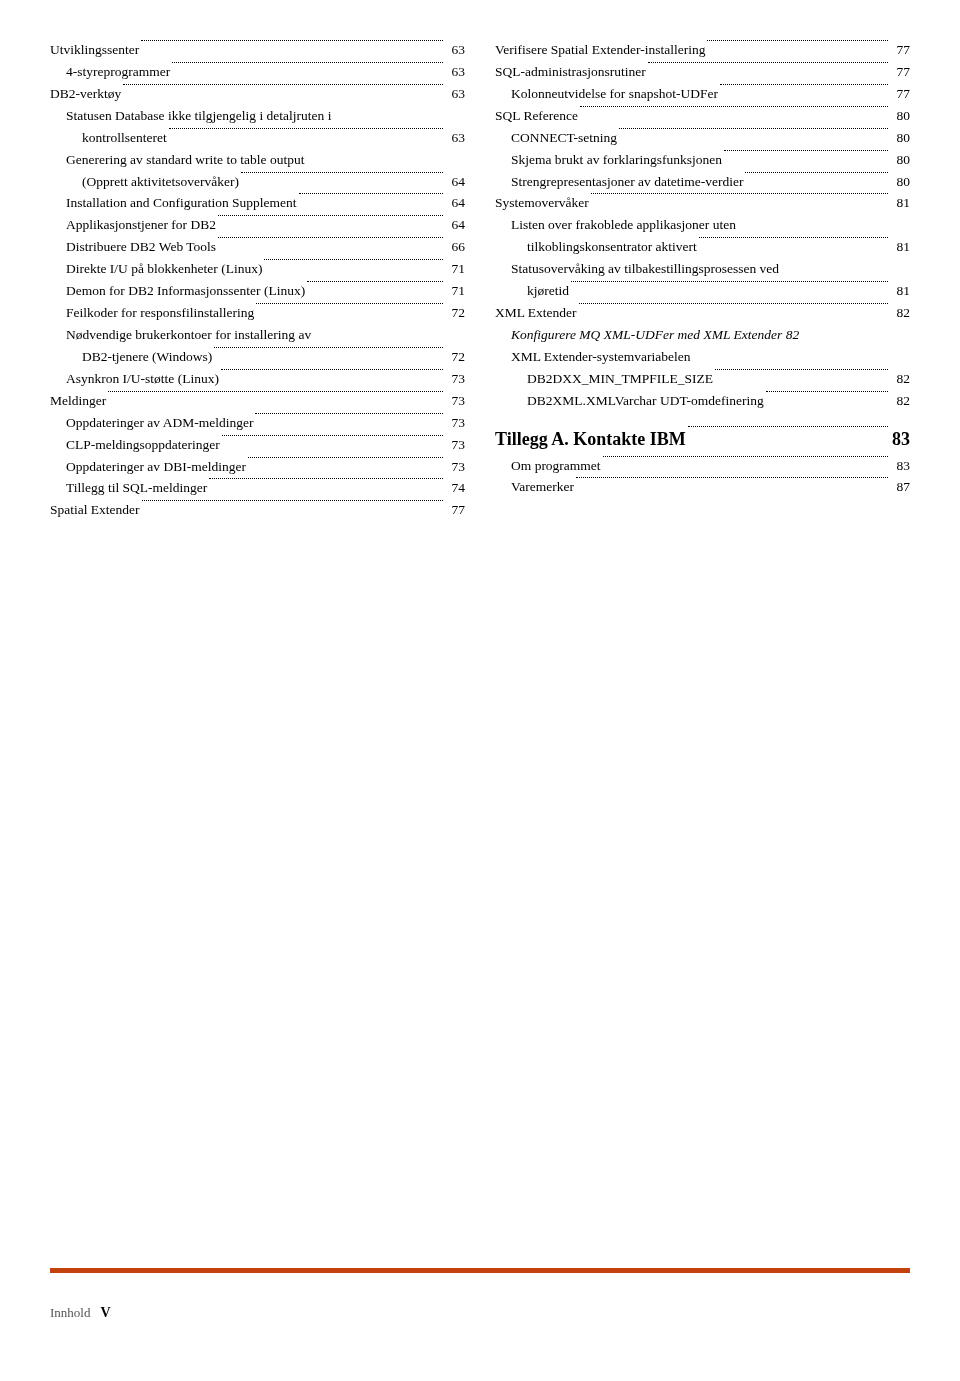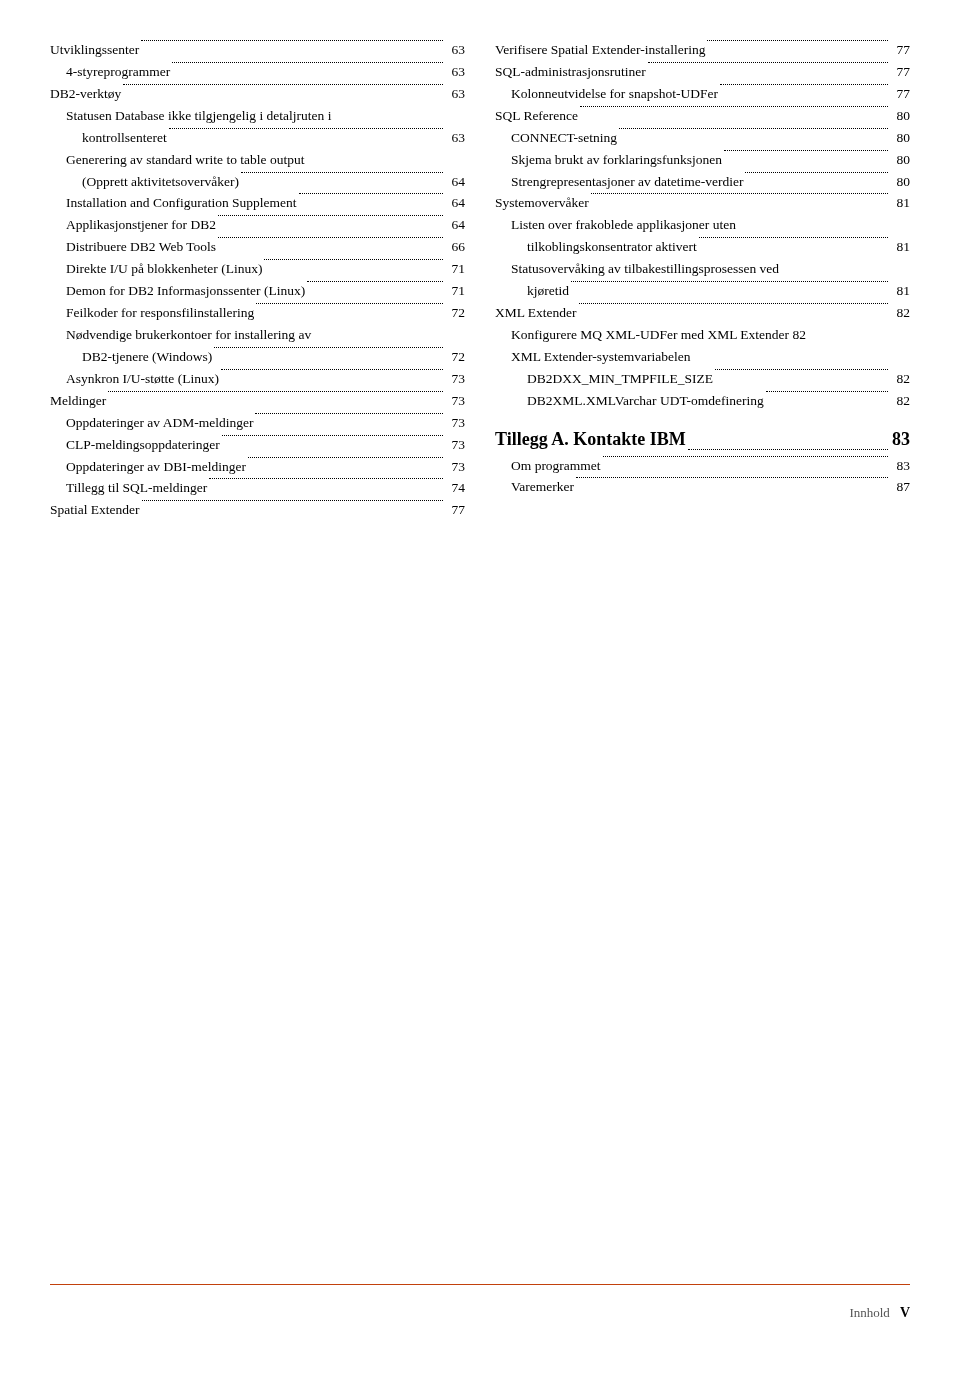--- a/index.html
+++ b/index.html
@@ -54,40 +54,39 @@
     }
     .toc-entry.indented2 .toc-text {
       padding-left: 32px;
     }
     .section-heading {
       font-size: 18px;
       font-weight: bold;
       margin-top: 14px;
       margin-bottom: 2px;
       display: flex;
-      align-items: flex-end;
+      align-items: flex-start;
       width: 100%;
     }
     .section-heading .toc-dots {
       margin-bottom: 4px;
     }
     .section-heading .toc-text {
       font-size: 18px;
       font-weight: bold;
     }
     .section-heading .toc-num {
       font-size: 18px;
       font-weight: bold;
     }
     .footer {
       display: flex;
-      justify-content: flex-end;
       align-items: center;
-      padding-top: 20px;
-      border-top: 1px solid #c2410c;
+      padding-top: 32px;
+      border-top: 5px solid #c2410c;
       margin-top: 20px;
       font-size: 13px;
     }
     .footer-text {
       margin-right: 10px;
       color: #555;
     }
     .footer-page {
       font-weight: bold;
       font-size: 14px;
@@ -261,21 +260,21 @@
         <div class="toc-entry indented2">
           <span class="toc-text">kjøretid</span>
           <span class="toc-dots"></span>
           <span class="toc-num">81</span>
         </div>
         <div class="toc-entry">
           <span class="toc-text">XML Extender</span>
           <span class="toc-dots"></span>
           <span class="toc-num">82</span>
         </div>
-        <div class="toc-entry indented" style="display: block;"><span class="toc-text">Konfigurere MQ XML-UDFer med XML Extender 82</span></div>
+        <div class="toc-entry indented" style="display: block; font-style: italic;"><span class="toc-text">Konfigurere MQ XML-UDFer med XML Extender 82</span></div>
         <div class="toc-entry indented">
           <span class="toc-text">XML Extender-systemvariabelen</span>
         </div>
         <div class="toc-entry indented2">
           <span class="toc-text">DB2DXX_MIN_TMPFILE_SIZE</span>
           <span class="toc-dots"></span>
           <span class="toc-num">82</span>
         </div>
         <div class="toc-entry indented2">
           <span class="toc-text">DB2XML.XMLVarchar UDT-omdefinering</span>

